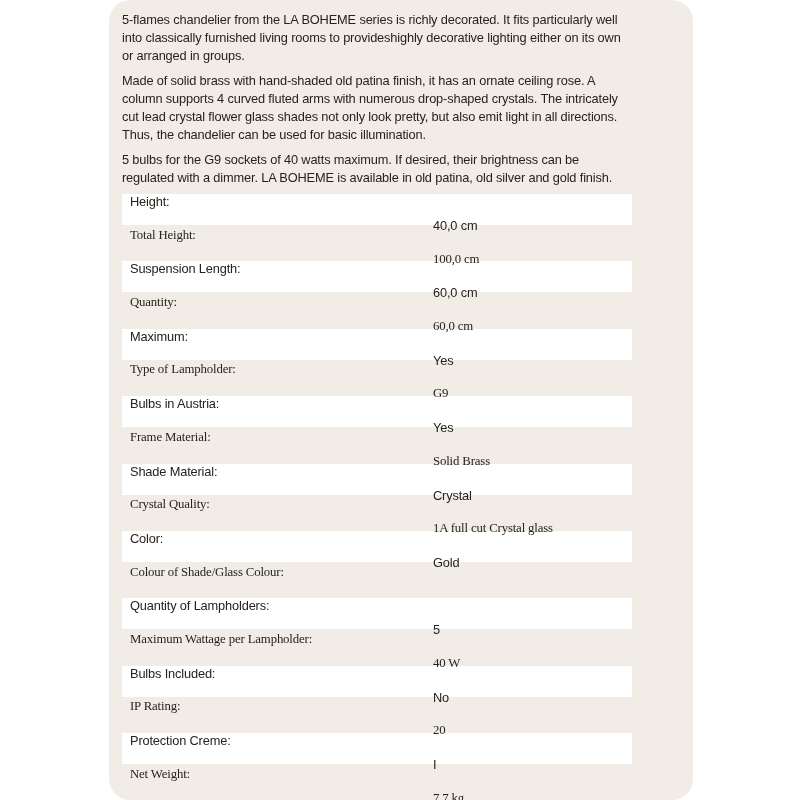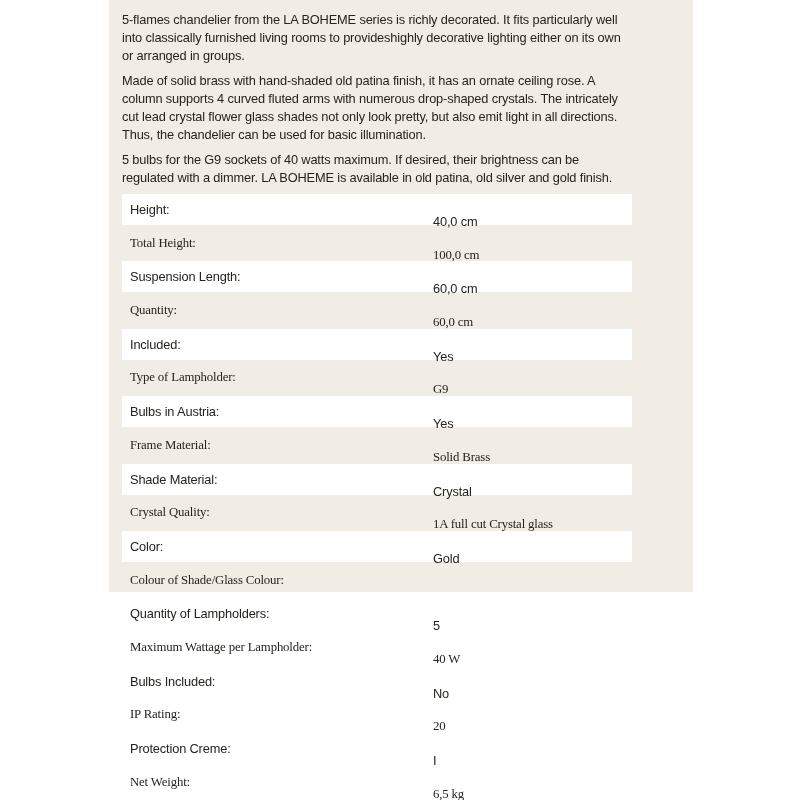--- a/index.html
+++ b/index.html
@@ -9,40 +9,40 @@
     height: 800px;
     background: #ffffff;
     overflow: hidden;
     font-family: "Liberation Sans", "DejaVu Sans", sans-serif;
   }
   .panel {
     position: absolute;
     left: 109px;
     top: 0;
     width: 584px;
-    height: 592px;
+    height: 800px;
     background: #f2ece6;
     box-sizing: border-box;
     padding: 11px 61px 0 13px;
+    border-radius: 21px;
   }
   .para {
     margin: 0 0 7px 0;
     width: 510px;
     font-size: 12.8px;
     line-height: 18px;
     letter-spacing: -0.15px;
     color: #26231f;
   }
   .specs {
     margin-top: 7px;
     width: 510px;
   }
   .row {
     display: flex;
-    align-items: center;
     height: 31px;
     margin-bottom: 2.7px;
     font-size: 12.8px;
     letter-spacing: -0.15px;
     color: #26231f;
   }
   .row--white { background: #ffffff; }
   .row--beige { background: transparent; font-family: Liberation Serif, serif; }
   .spec-label {
     box-sizing: border-box;
@@ -71,21 +71,21 @@
   </div>
       <div class="row row--white">
     <div class="spec-label">Suspension Length:</div>
     <div class="spec-value">60,0 cm</div>
   </div>
       <div class="row row--beige">
     <div class="spec-label">Quantity:</div>
     <div class="spec-value">60,0 cm</div>
   </div>
       <div class="row row--white">
-    <div class="spec-label">Included:</div>
+    <div class="spec-label">Maximum:</div>
     <div class="spec-value">Yes</div>
   </div>
       <div class="row row--beige">
     <div class="spec-label">Type of Lampholder:</div>
     <div class="spec-value">G9</div>
   </div>
       <div class="row row--white">
     <div class="spec-label">Bulbs in Austria:</div>
     <div class="spec-value">Yes</div>
   </div>
@@ -123,16 +123,16 @@
       <div class="row row--beige">
     <div class="spec-label">IP Rating:</div>
     <div class="spec-value">20</div>
   </div>
       <div class="row row--white">
     <div class="spec-label">Protection Creme:</div>
     <div class="spec-value">I</div>
   </div>
       <div class="row row--beige">
     <div class="spec-label">Net Weight:</div>
-    <div class="spec-value">6,5 kg</div>
+    <div class="spec-value">7,7 kg</div>
   </div>
     </div>
 </div>
 
 </body></html>

